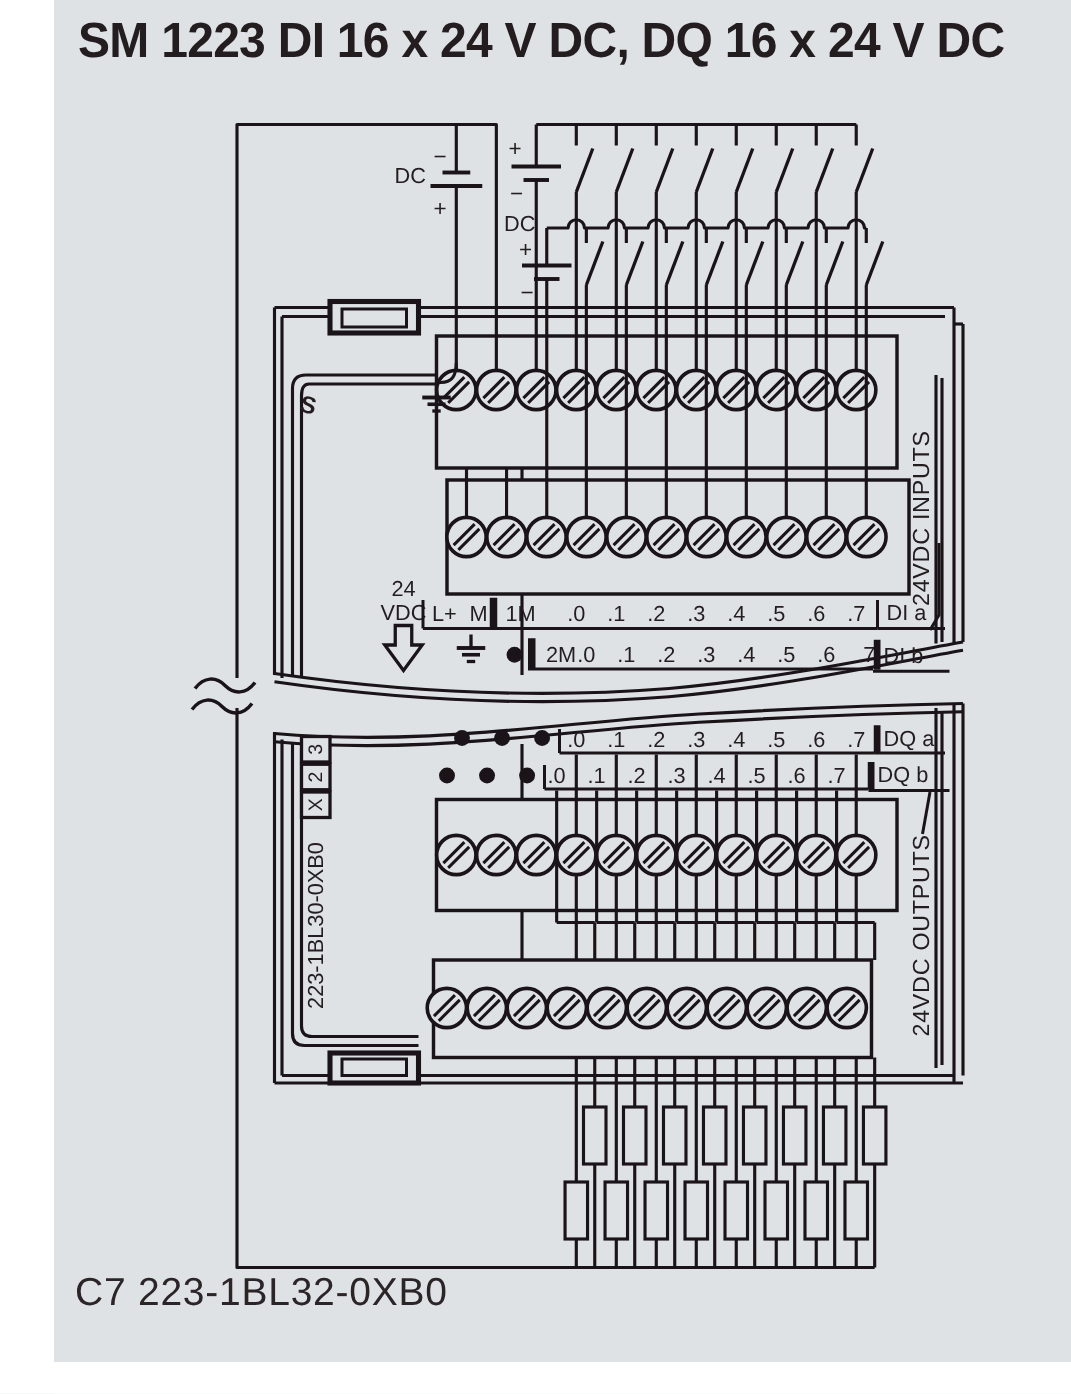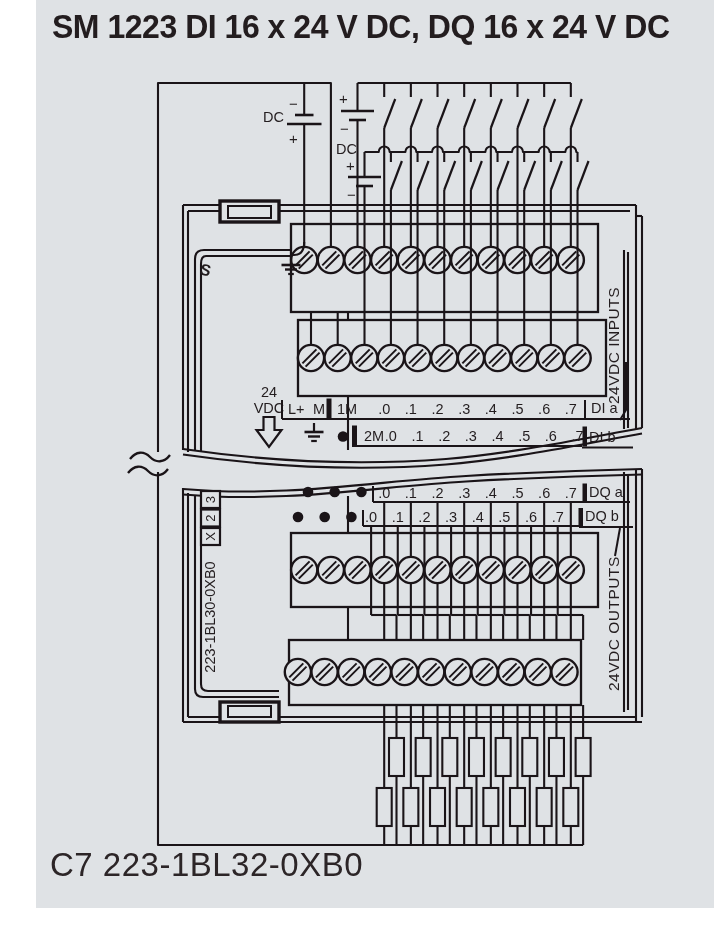--- a/index.html
+++ b/index.html
@@ -2,21 +2,21 @@
 <html><head>
 <meta charset="utf-8">
 <style>
   html,body{margin:0;padding:0;background:#ffffff;}
   #canvas{position:relative;width:714px;height:929px;background:#ffffff;overflow:hidden;
           font-family:"Liberation Sans",sans-serif;margin-left:36px;}
   #gray-panel{position:absolute;left:0;top:0;width:703px;height:908px;background:#dfe2e5;}
   #title{position:absolute;left:16px;top:8px;width:680px;font-size:33px;font-weight:bold;
          letter-spacing:-0.5px;color:#231d1f;white-space:nowrap;
          transform:scaleX(0.97);transform-origin:left top;}
-  #caption{position:absolute;left:14px;top:846px;font-size:33px;font-weight:400;
+  #caption{position:absolute;left:14px;top:846px;font-size:26px;font-weight:400;
            letter-spacing:0.5px;color:#2c2527;white-space:nowrap;}
   svg{position:absolute;left:0;top:0;}
   svg text{font-family:"Liberation Sans",sans-serif;}
 </style>
 </head>
 <body>
 
 <div id="canvas">
   <div id="gray-panel"></div>
   <div id="title">SM 1223 DI 16 x 24 V DC, DQ 16 x 24 V DC</div>

